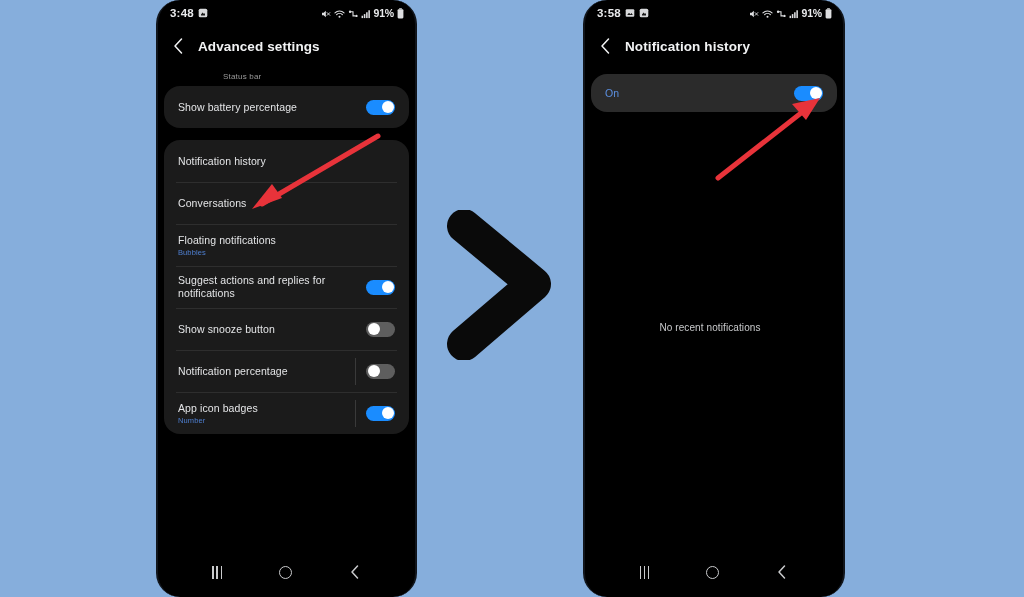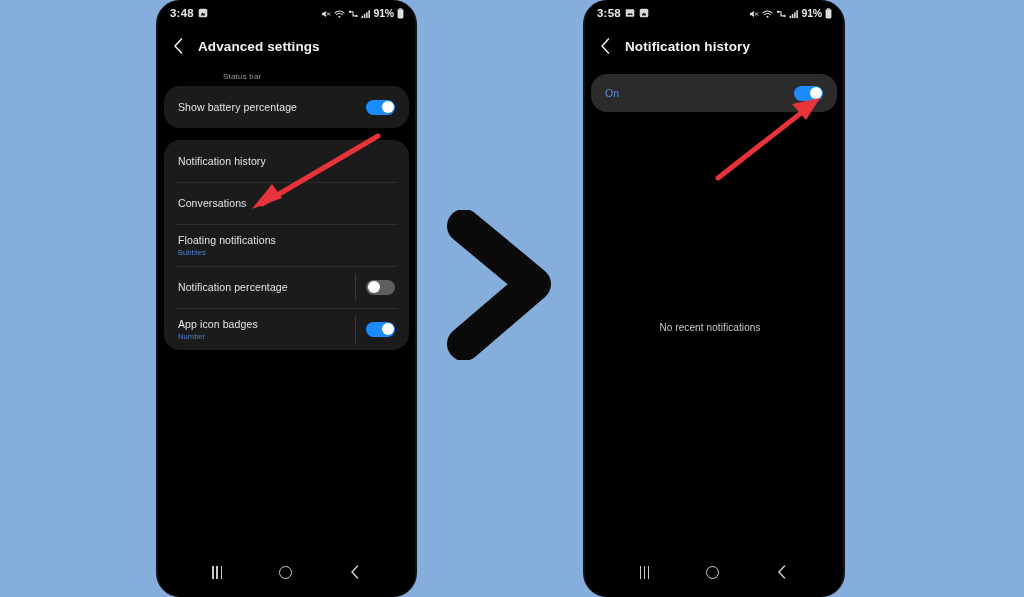--- a/index.html
+++ b/index.html
@@ -294,20 +294,36 @@
       </div>
     </div>
     <div class="row">
       <div class="row-texts">
         <span class="row-title">Floating notifications</span>
         <span class="row-sub">Bubbles</span>
       </div>
     </div>
     <div class="row">
       <div class="row-texts">
+        <span class="row-title">Suggest actions and replies for notifications</span>
+      </div>
+      <div class="toggle on">
+          <span class="knob"></span>
+        </div>
+    </div>
+    <div class="row">
+      <div class="row-texts">
+        <span class="row-title">Show snooze button</span>
+      </div>
+      <div class="toggle off">
+          <span class="knob"></span>
+        </div>
+    </div>
+    <div class="row">
+      <div class="row-texts">
         <span class="row-title">Notification percentage</span>
       </div>
       <div class="toggle off divider">
           <span class="knob"></span>
         </div>
     </div>
     <div class="row">
       <div class="row-texts">
         <span class="row-title">App icon badges</span>
         <span class="row-sub">Number</span>

